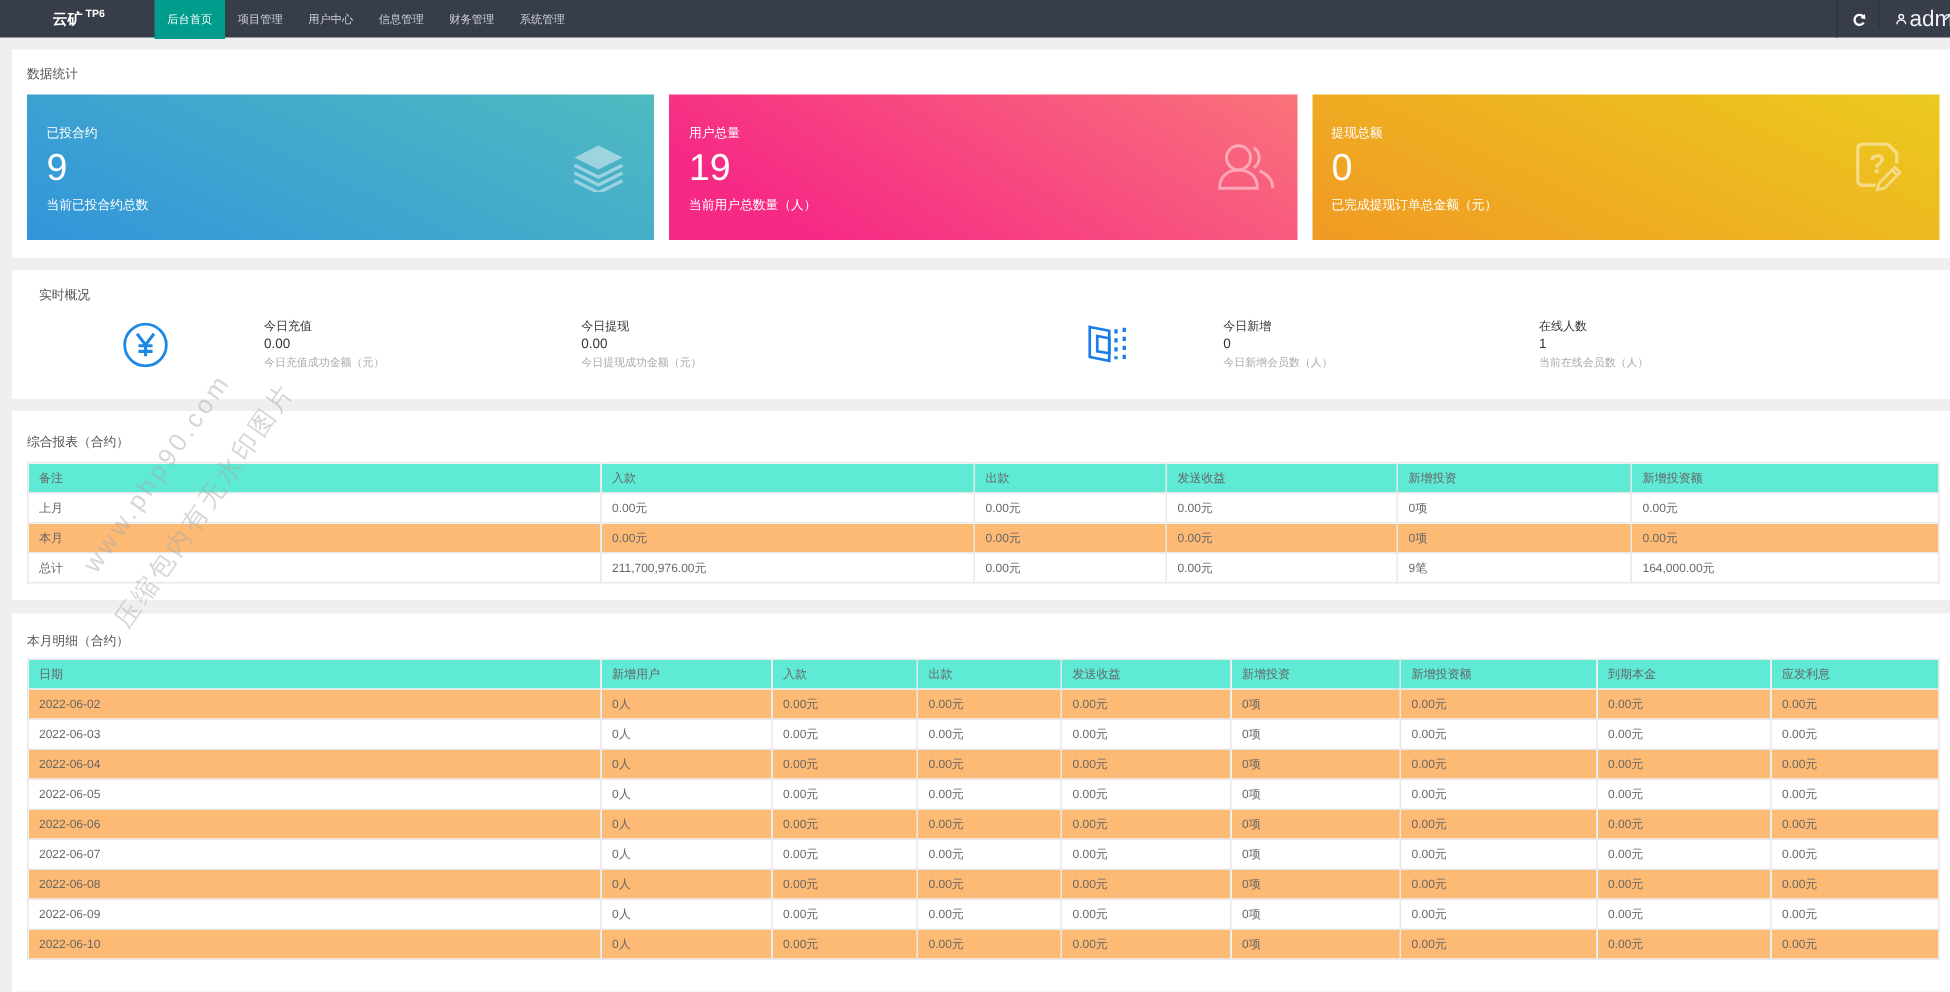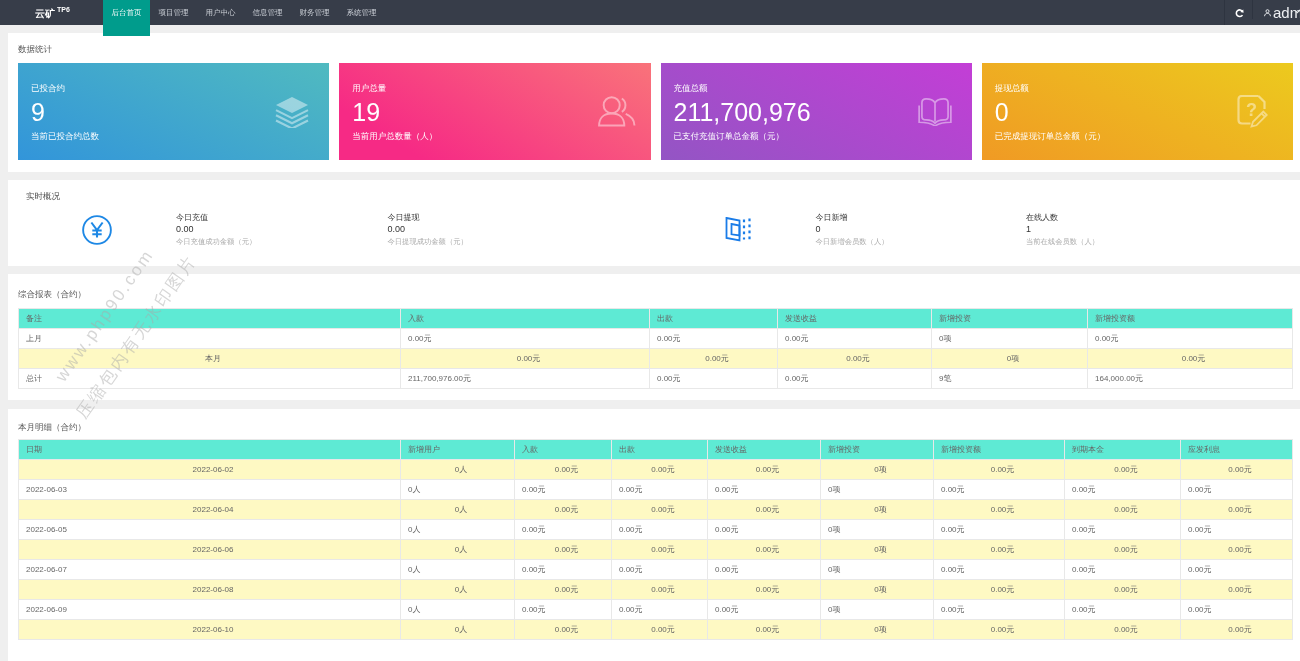--- a/index.html
+++ b/index.html
@@ -5,21 +5,21 @@
 * { margin:0; padding:0; box-sizing:border-box; }
 html,body { width:1300px; height:661px; overflow:hidden; background:#efefef;
   font-family:"Liberation Sans", sans-serif; }
 
 .nav { position:relative; height:25px; background:#373d49; }
 .logo { position:absolute; left:35px; top:5px; color:#fff; font-size:10px; font-weight:bold; line-height:12px;}
 .logo sup { font-size:7px; font-weight:bold; position:relative; top:-1px; left:2px; }
 .menu { position:absolute; left:103px; top:0; height:25px; display:flex; }
 .menu a { display:block; height:25px; line-height:25px; padding:0 8.5px; font-size:7.5px;
   color:#ccd0d7; text-decoration:none; }
-.menu a.on { background:#009c8c; color:#fff; height:36px; }
+.menu a.on { background:#009c8c; color:#fff; height:26px; }
 .nrefresh { position:absolute; left:1224px; top:0; width:28px; height:25px; border-left:1px solid #2e3440; }
 .nadmin { position:absolute; left:1252px; right:0; top:0; height:19px;
   border-left:1px solid #2e3440; color:#eef0f3; font-size:15px; line-height:25px; }
 
 .main { margin:8px 0 0 8px; }
 .panel { background:#fff; padding:12px 0 0 10px; margin-bottom:8px; }
 .ptitle { font-size:8.5px; color:#555; line-height:8.5px; }
 
 .cards { display:flex; gap:10px; margin-top:9px; width:1275px; }
 .card { position:relative; flex:1; height:97px; color:#fff; padding:20px 0 0 13px; }
@@ -36,21 +36,21 @@
 .rt .ptitle { position:absolute; left:18px; top:12px; }
 .rtblock { position:absolute; }
 .rtblock .a { font-size:8px; color:#333; line-height:10px; }
 .rtblock .b { font-size:9px; color:#333; line-height:9px; margin-top:2.5px; }
 .rtblock .c { font-size:7.3px; color:#aaa; line-height:7.3px; margin-top:4px; }
 
 table { border-collapse:collapse; table-layout:fixed; width:1275px; }
 th,td { border:1px solid #e8e8e8; height:20px; font-size:8px; font-weight:normal;
   text-align:left; color:#666; padding:0 0 0 7px; overflow:hidden; white-space:nowrap; }
 th { background:#5eead4; color:#666; }
-tr.alt td { background:#fef9c3;text-align:center; }
+tr.alt td { background:#fdba74; }
 
 .wm { position:absolute; color:rgba(170,170,170,.48); pointer-events:none; z-index:30;
   white-space:nowrap; transform:rotate(-55deg); transform-origin:0 50%;
   font-size:17px; letter-spacing:2.5px; line-height:20px; }
 </style>
 </head>
 <body>
 <div class="nav">
   <div class="logo">云矿<sup>TP6</sup></div>
   <div class="menu">
@@ -99,29 +99,20 @@
         <div class="t1">用户总量</div>
         <div class="num">19</div>
         <div class="t2">当前用户总数量（人）</div>
         <svg width="41" height="31" viewBox="0 0 42 32" style="right:13px">
           <circle cx="15" cy="9.5" r="8.3" fill="none" stroke="#fff" stroke-width="2"></circle>
           <path d="M28 30.5 C28 22.5 23 18 15 18 C7 18 2 22.5 2 30.5 L28 30.5 Z" fill="none" stroke="#fff" stroke-width="2"></path>
           <path d="M25.5 2.6 A8.3 8.3 0 0 1 25.5 16.4" fill="none" stroke="#fff" stroke-width="2"></path>
           <path d="M29.5 18.5 C35.5 21 38.5 25 38.5 30.5" fill="none" stroke="#fff" stroke-width="2"></path>
         </svg>
       </div>
-      <div class="card c3">
-        <div class="t1">充值总额</div>
-        <div class="num">211,700,976</div>
-        <div class="t2">已支付充值订单总金额（元）</div>
-        <svg width="34" height="28" viewBox="0 0 36 30" style="margin-top:-13px">
-          <path d="M18 5 C16 2 12 1 8.5 1 C5.5 1 4 2.5 4 5 L4 20 C4 22 5.5 23.5 8.5 23.5 C12 23.5 16 24.5 18 27 C20 24.5 24 23.5 27.5 23.5 C30.5 23.5 32 22 32 20 L32 5 C32 2.5 30.5 1 27.5 1 C24 1 20 2 18 5 L18 25" fill="none" stroke="#fff" stroke-width="1.8"></path>
-          <path d="M1 8 L1 26 C8 26 14 27 18 30 C22 27 28 26 35 26 L35 8" fill="none" stroke="#fff" stroke-width="1.8"></path>
-        </svg>
-      </div>
       <div class="card c4">
         <div class="t1">提现总额</div>
         <div class="num">0</div>
         <div class="t2">已完成提现订单总金额（元）</div>
         <svg width="31" height="33" viewBox="0 0 31 33" style="right:25px;margin-top:-16px">
           <path d="M21.5 1 L5 1 C2.8 1 1.5 2.3 1.5 4.5 L1.5 25 C1.5 27.2 2.8 28.5 5 28.5 L13.5 28.5 M21.5 1 L27.5 7 L27.5 14" fill="none" stroke="#fff" stroke-width="2.2"></path>
           <text x="9" y="20.5" fill="#fff" font-size="18" font-weight="bold" font-family="Liberation Sans">?</text>
           <path d="M14.5 31.5 L16 26.8 L26.3 16.5 L29.8 20 L19.5 30.3 L14.5 31.5 Z M24.5 18.3 L28 21.8" fill="none" stroke="#fff" stroke-width="1.8"></path>
         </svg>
       </div>

